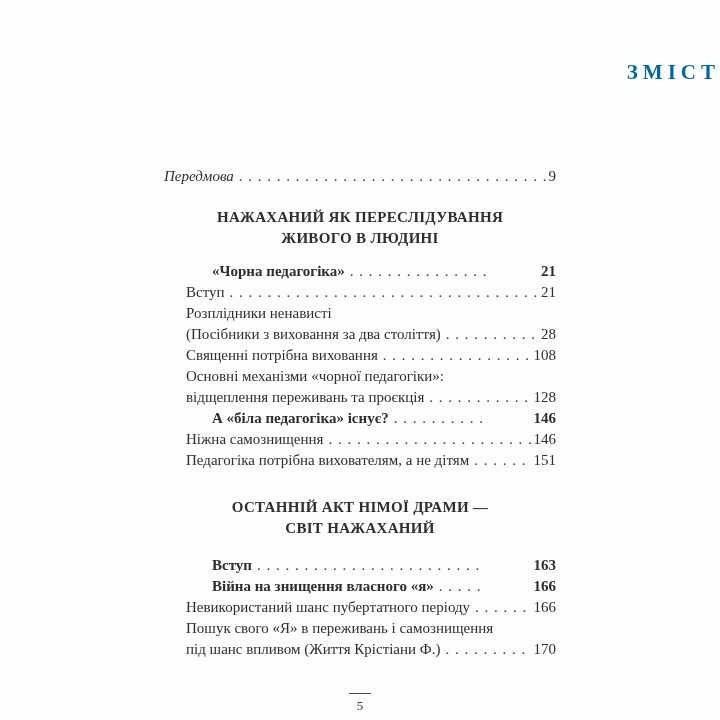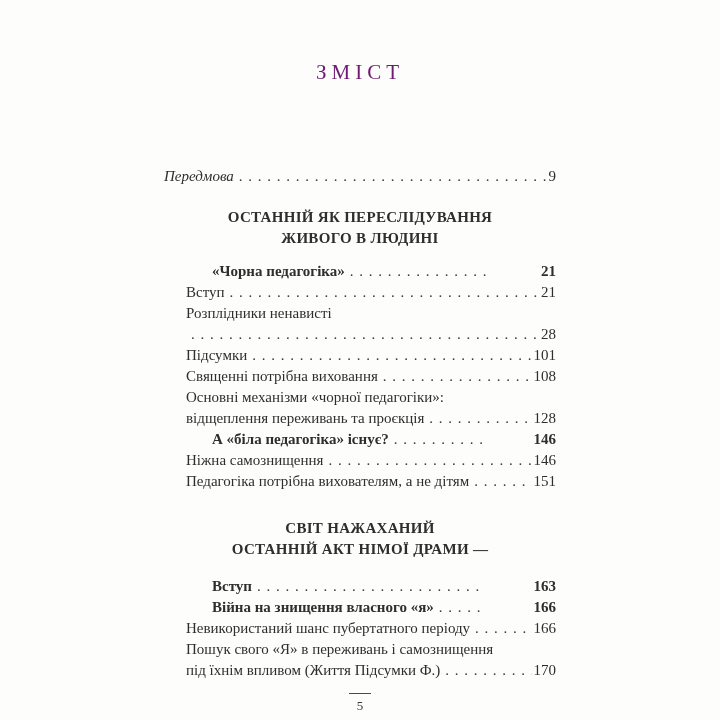--- a/index.html
+++ b/index.html
@@ -7,25 +7,26 @@
     width:720px; height:720px;
     background:#fdfdfc;
     font-family:"Liberation Serif","DejaVu Serif",serif;
     color:#2e2e2e;
     position:relative;
     box-sizing:border-box;
     overflow:hidden;
   }
   .page-title {
     padding-top:60px;
-    text-align:center;
+    text-align:right;
     font-size:21px;
     letter-spacing:5px;
-    color:#701a75;
+    color:#0369a1;
     height:26px;
+    font-weight:bold;
   }
   .toc {
     width:392px;
     margin:80px auto 0 auto;
     font-size:15px;
     line-height:21px;
   }
   .row {
     display:flex;
     align-items:flex-end;
@@ -78,50 +79,46 @@
 
   <div class="toc">
 
     <div class="row italic">
       <span class="lbl">Передмова</span>
       <span class="dots"></span>
       <span class="pg">9</span>
     </div>
 
     <div class="section-heading first">
-      <div>ОСТАННІЙ ЯК ПЕРЕСЛІДУВАННЯ</div>
+      <div>НАЖАХАНИЙ ЯК ПЕРЕСЛІДУВАННЯ</div>
       <div>ЖИВОГО В ЛЮДИНІ</div>
     </div>
 
     <div class="row bold">
       <span class="lbl">«Чорна педагогіка»</span>
       <span class="dots"></span>
       <span class="pg">21</span>
     </div>
 
     <div class="row sub">
       <span class="lbl">Вступ</span>
       <span class="dots"></span>
       <span class="pg">21</span>
     </div>
 
     <div class="row sub">
       <span class="lbl">Розплідники ненависті</span>
     </div>
 
     <div class="row sub">
+      <span class="lbl">(Посібники з виховання за два століття)</span>
       <span class="dots"></span>
       <span class="pg">28</span>
     </div>
 
-    <div class="row sub">
-      <span class="lbl">Підсумки</span>
-      <span class="dots"></span>
-      <span class="pg">101</span>
-    </div>
 
     <div class="row sub">
       <span class="lbl">Священні потрібна виховання</span>
       <span class="dots"></span>
       <span class="pg">108</span>
     </div>
 
     <div class="row sub">
       <span class="lbl">Основні механізми «чорної педагогіки»:</span>
     </div>
@@ -144,22 +141,22 @@
       <span class="pg">146</span>
     </div>
 
     <div class="row sub">
       <span class="lbl">Педагогіка потрібна вихователям, а не дітям</span>
       <span class="dots"></span>
       <span class="pg">151</span>
     </div>
 
     <div class="section-heading second">
+      <div>ОСТАННІЙ АКТ НІМОЇ ДРАМИ —</div>
       <div>СВІТ НАЖАХАНИЙ</div>
-      <div>ОСТАННІЙ АКТ НІМОЇ ДРАМИ —</div>
     </div>
 
     <div class="row bold">
       <span class="lbl">Вступ</span>
       <span class="dots"></span>
       <span class="pg">163</span>
     </div>
 
     <div class="row bold">
       <span class="lbl">Війна на знищення власного «я»</span>
@@ -171,21 +168,21 @@
       <span class="lbl">Невикористаний шанс пубертатного періоду</span>
       <span class="dots"></span>
       <span class="pg">166</span>
     </div>
 
     <div class="row sub">
       <span class="lbl">Пошук свого «Я» в переживань і самознищення</span>
     </div>
 
     <div class="row sub">
-      <span class="lbl">під їхнім впливом (Життя Підсумки Ф.)</span>
+      <span class="lbl">під шанс впливом (Життя Крістіани Ф.)</span>
       <span class="dots"></span>
       <span class="pg">170</span>
     </div>
 
   </div>
 
   <div class="page-footer">
     <div class="footer-rule"></div>
     <div>5</div>
   </div>

